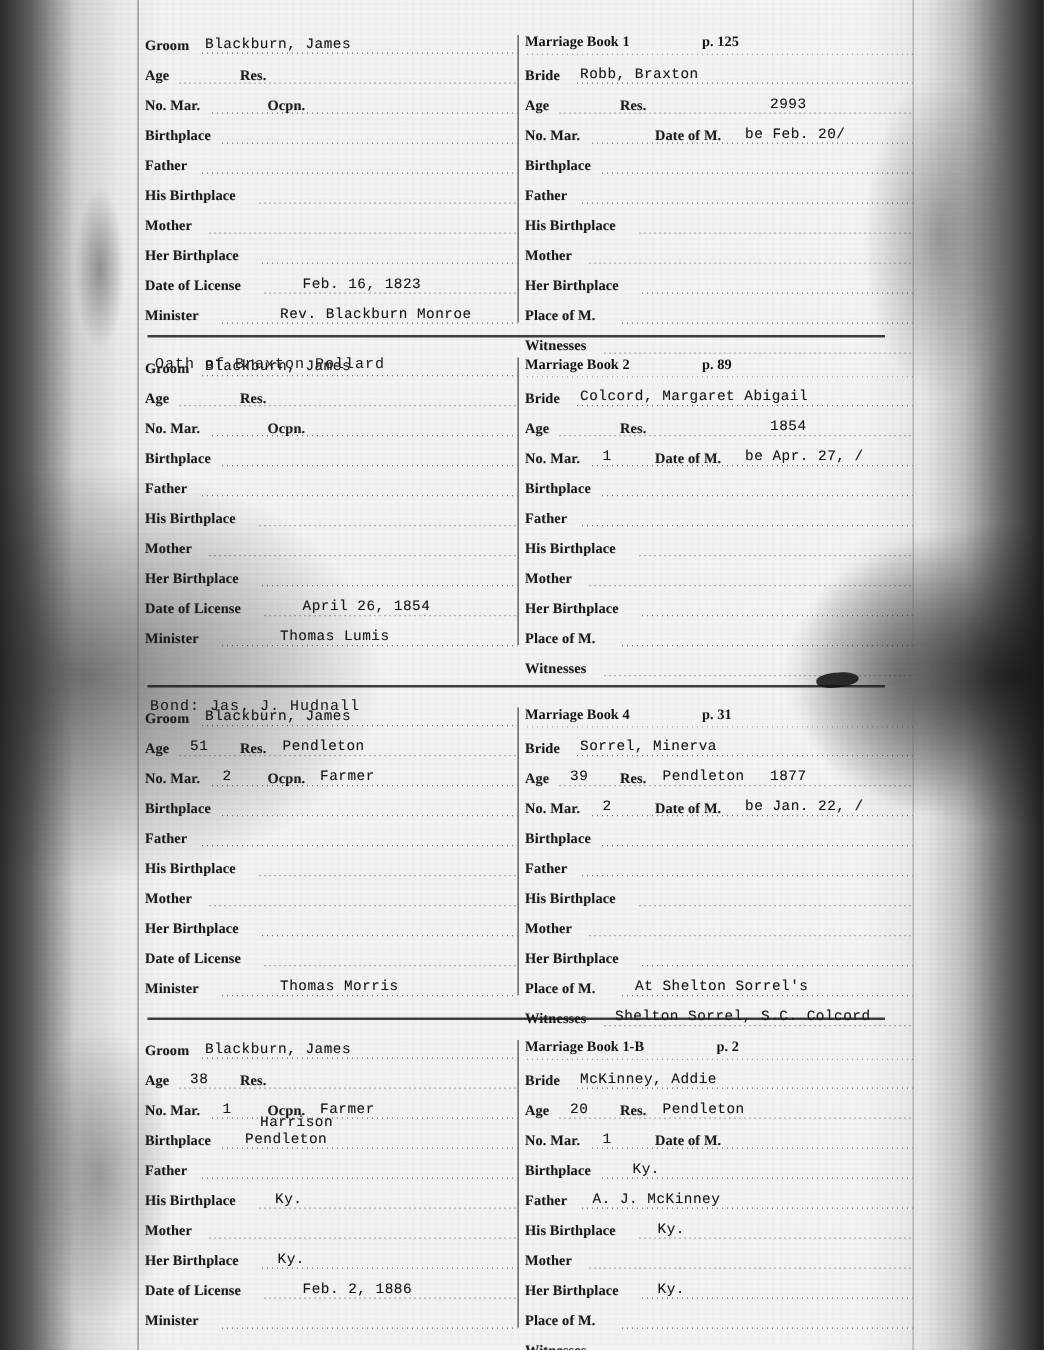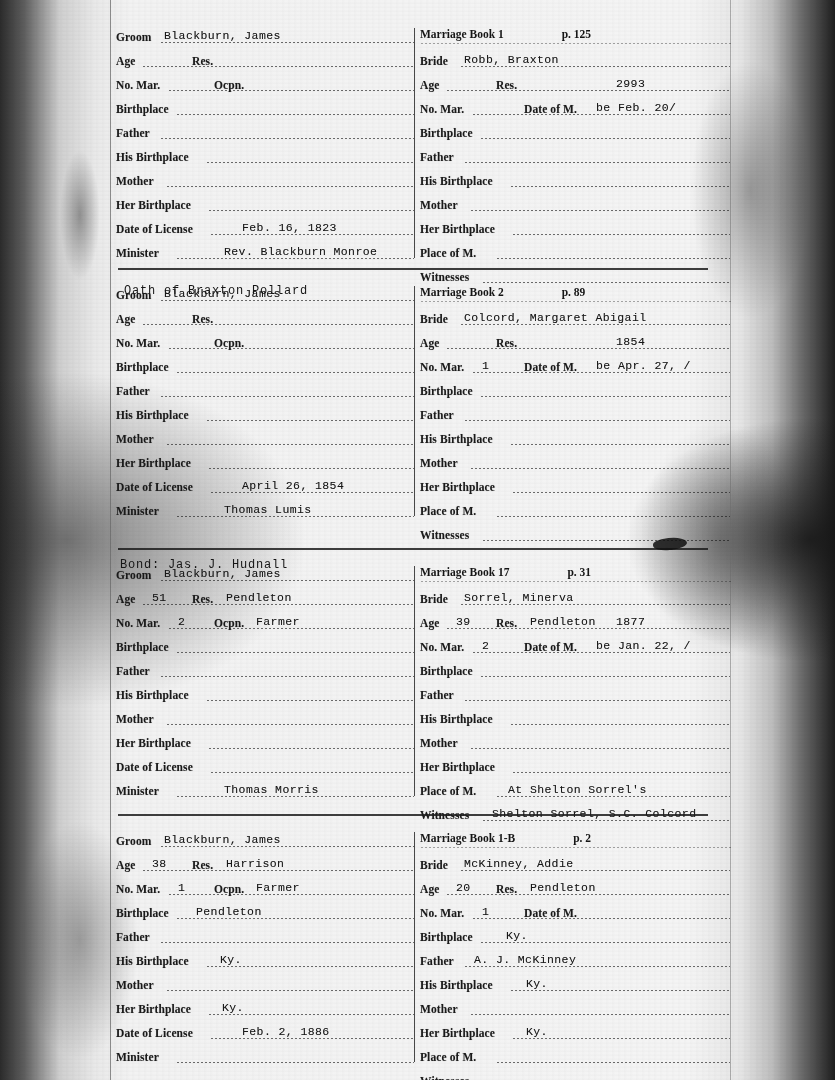--- a/index.html
+++ b/index.html
@@ -323,21 +323,21 @@
             <div class="dots" style="left: 94px; right: 2px;"></div>
             <div class="lbl">Date of License</div>
           </div>
           <div class="row" style="position: absolute; left: 0px; right: 0px; top: 216px;">
             <div class="dots" style="left: 60px; right: 2px;"></div>
             <div class="lbl">Minister</div>
             <div class="val" style="left: 108px;">Thomas Morris</div>
           </div>
         </div>
         <div class="col colR">
-          <div class="hdr" style="top: 0px;"><span>Marriage Book 17</span><span class="pg">p. 31</span><div class="dots" style="left: 0px; right: 0px; top: 15px; opacity: 0.5;"></div></div>
+          <div class="hdr" style="top: 0px;"><span>Marriage Book 4</span><span class="pg">p. 31</span><div class="dots" style="left: 0px; right: 0px; top: 15px; opacity: 0.5;"></div></div>
           <div class="row" style="position: absolute; left: 0px; right: 0px; top: 24px;">
             <div class="dots" style="left: 40px; right: 2px;"></div>
             <div class="lbl">Bride</div>
             <div class="val" style="left: 44px;">Sorrel, Minerva</div>
           </div>
           <div class="row" style="position: absolute; left: 0px; right: 0px; top: 48px;">
             <div class="dots" style="left: 26px; right: 2px;"></div>
             <div class="lbl">Age</div>
             <div class="val" style="left: 36px;">39</div>
             <div class="lbl" style="left: 76px;">Res.</div>
@@ -390,21 +390,21 @@
           <div class="row" style="position: absolute; left: 0px; right: 0px; top: 0px;">
             <div class="dots" style="left: 44px; right: 2px;"></div>
             <div class="lbl">Groom</div>
             <div class="val" style="left: 48px;">Blackburn, James</div>
           </div>
           <div class="row" style="position: absolute; left: 0px; right: 0px; top: 24px;">
             <div class="dots" style="left: 26px; right: 2px;"></div>
             <div class="lbl">Age</div>
             <div class="val" style="left: 36px;">38</div>
             <div class="lbl" style="left: 76px;">Res.</div>
-            <div class="val" style="left: 110px;">Harrison</div>
+            <div class="val" style="left: 92px; margin-top: 35px;">Harrison</div>
           </div>
           <div class="row" style="position: absolute; left: 0px; right: 0px; top: 48px;">
             <div class="dots" style="left: 52px; right: 2px;"></div>
             <div class="lbl">No. Mar.</div>
             <div class="val" style="left: 62px;">1</div>
             <div class="lbl" style="left: 98px;">Ocpn.</div>
             <div class="val" style="left: 140px;">Farmer</div>
           </div>
           <div class="row" style="position: absolute; left: 0px; right: 0px; top: 72px;">
             <div class="dots" style="left: 60px; right: 2px;"></div>

